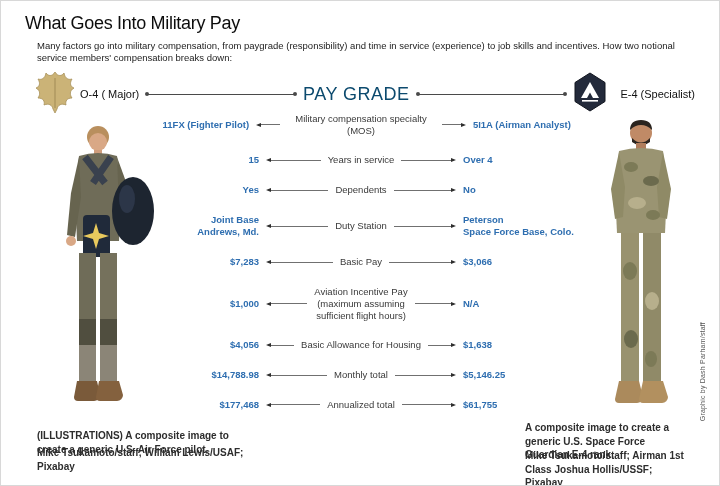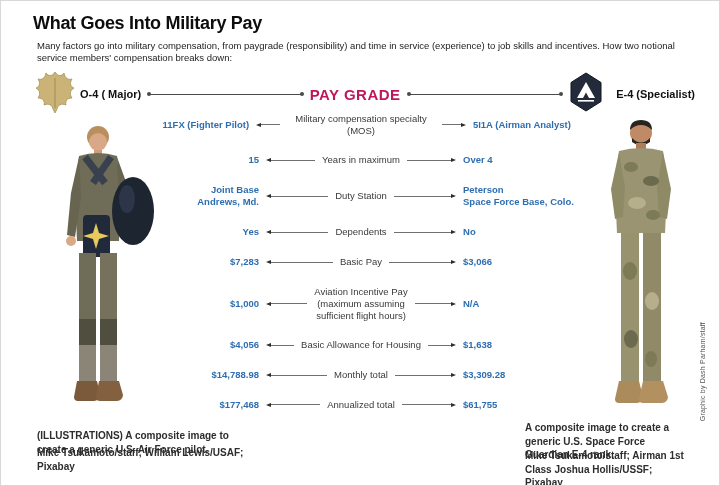--- a/index.html
+++ b/index.html
@@ -2,35 +2,35 @@
 <html><head>
 <meta charset="utf-8">
 <style>
   html,body{margin:0;padding:0;background:#e9e9e9;}
   .canvas{
     position:relative;width:720px;height:486px;background:#ffffff;
     font-family:"Liberation Sans",sans-serif;overflow:hidden;
     border:1px solid #d8d8d8;box-sizing:border-box;
   }
   
-  .title{position:absolute;left:32px;top:12px;font-size:18px;font-weight:bold;
+  .title{position:absolute;left:24px;top:12px;font-size:18px;font-weight:normal;
     color:#0d0d0d;letter-spacing:-0.3px;}
   .subtitle{position:absolute;left:36px;top:39px;width:648px;font-size:9.5px;
     line-height:1.3;color:#1c1c1c;}
   
   .band{position:absolute;left:34px;top:70px;width:660px;height:46px;
     display:flex;align-items:center;}
-  .rank-label{font-size:11px;font-weight:bold;color:#111;white-space:nowrap;}
+  .rank-label{font-size:11px;font-weight:normal;color:#111;white-space:nowrap;}
   .rank-label.left{margin-left:5px;}
   .rank-label.right{margin-left:13px;}
   .connector{flex:1;height:1px;background:#4a4a4a;margin:0 8px;position:relative;}
   .connector::before,.connector::after{content:"";position:absolute;top:-1.5px;
     width:4px;height:4px;border-radius:50%;background:#4a4a4a;}
   .connector::before{left:-2px;} .connector::after{right:-2px;}
-  .paygrade{font-size:15px;font-weight:bold;color:#be185d;letter-spacing:0.5px;
+  .paygrade{font-size:18px;font-weight:normal;color:#0c4a6e;letter-spacing:0.5px;
     white-space:nowrap;}
   
   .ladder{position:absolute;left:146px;top:112px;width:428px;height:298px;
     display:flex;flex-direction:column;justify-content:space-between;}
   .row{display:flex;align-items:center;}
   .val{width:112px;font-size:9.5px;font-weight:bold;color:#2e6eb0;
     line-height:1.3;white-space:pre-line;}
   .val.left{text-align:right;}
   .val.right{text-align:left;}
   .lab{max-width:205px;text-align:center;font-size:9.5px;color:#3a3a3a;
@@ -148,56 +148,56 @@
         </div>
       <div class="val right">5I1A (Airman Analyst)</div>
     </div>
 
     <div class="row">
       <div class="val left">15</div>
       <div class="arrow aleft">
           <i class="head"></i>
           <i class="line"></i>
         </div>
-      <div class="lab">Years in maximum</div>
+      <div class="lab">Years in service</div>
       <div class="arrow aright">
           <i class="line"></i>
           <i class="head"></i>
         </div>
       <div class="val right">Over 4</div>
+    </div>
+
+    <div class="row">
+      <div class="val left">Yes</div>
+      <div class="arrow aleft">
+          <i class="head"></i>
+          <i class="line"></i>
+        </div>
+      <div class="lab">Dependents</div>
+      <div class="arrow aright">
+          <i class="line"></i>
+          <i class="head"></i>
+        </div>
+      <div class="val right">No</div>
     </div>
 
     <div class="row">
       <div class="val left">Joint Base
 Andrews, Md.</div>
       <div class="arrow aleft">
           <i class="head"></i>
           <i class="line"></i>
         </div>
       <div class="lab">Duty Station</div>
       <div class="arrow aright">
           <i class="line"></i>
           <i class="head"></i>
         </div>
       <div class="val right">Peterson
 Space Force Base, Colo.</div>
-    </div>
-
-    <div class="row">
-      <div class="val left">Yes</div>
-      <div class="arrow aleft">
-          <i class="head"></i>
-          <i class="line"></i>
-        </div>
-      <div class="lab">Dependents</div>
-      <div class="arrow aright">
-          <i class="line"></i>
-          <i class="head"></i>
-        </div>
-      <div class="val right">No</div>
     </div>
 
     <div class="row">
       <div class="val left">$7,283</div>
       <div class="arrow aleft">
           <i class="head"></i>
           <i class="line"></i>
         </div>
       <div class="lab">Basic Pay</div>
       <div class="arrow aright">
@@ -242,21 +242,21 @@
       <div class="val left">$14,788.98</div>
       <div class="arrow aleft">
           <i class="head"></i>
           <i class="line"></i>
         </div>
       <div class="lab">Monthly total</div>
       <div class="arrow aright">
           <i class="line"></i>
           <i class="head"></i>
         </div>
-      <div class="val right">$3,309.28</div>
+      <div class="val right">$5,146.25</div>
     </div>
 
     <div class="row">
       <div class="val left">$177,468</div>
       <div class="arrow aleft">
           <i class="head"></i>
           <i class="line"></i>
         </div>
       <div class="lab">Annualized total</div>
       <div class="arrow aright">

